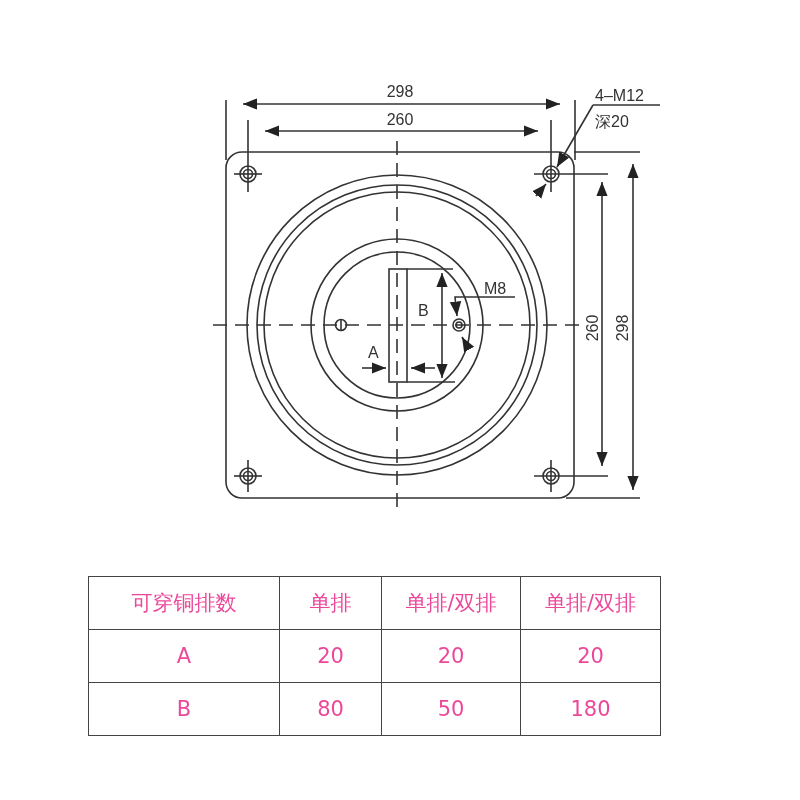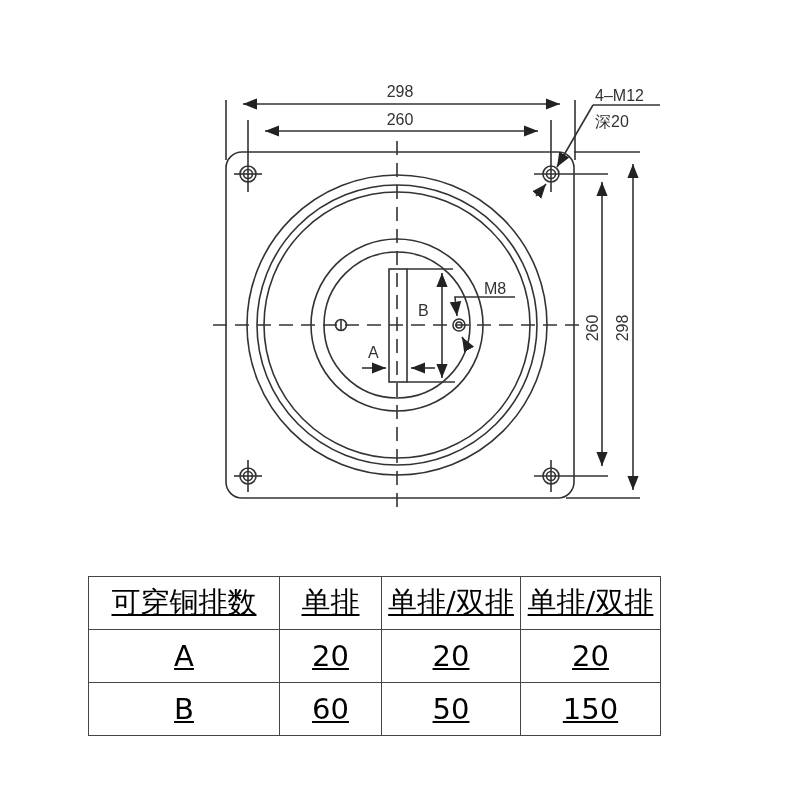--- a/index.html
+++ b/index.html
@@ -1,21 +1,21 @@
 <!DOCTYPE html>
 <html><head>
 <meta charset="utf-8">
 <style>
   html, body { margin: 0; padding: 0; background: #ffffff; }
   body { width: 800px; height: 800px; position: relative; overflow: hidden;
          font-family: "Liberation Sans", "DejaVu Sans", sans-serif; color: #333; }
   #drawing { position: absolute; left: 0; top: 0; width: 800px; height: 560px; }
   .dimtext { font-family: "Liberation Sans", "DejaVu Sans", sans-serif; font-size: 16px; fill: #333; }
   .spec-table { position: absolute; left: 88px; top: 576px; border-collapse: collapse;
-                font-family: "DejaVu Sans", "Liberation Sans", sans-serif; font-size: 29px; color: #000000; text-decoration: underline; }
+                font-family: "DejaVu Sans", "Liberation Sans", sans-serif; font-size: 21px; color: #ec4899; }
   .spec-table td { border: 1.5px solid #444; text-align: center; padding: 0; height: 52px; }
   .c0 { width: 190px; } .c1 { width: 101px; } .c2 { width: 138px; } .c3 { width: 139px; }
 </style>
 </head>
 <body>
 
 <svg id="drawing" viewBox="0 0 800 560" xmlns="http://www.w3.org/2000/svg">
   <defs>
     <marker id="arr" viewBox="0 0 10 10" refX="10" refY="5" markerWidth="9" markerHeight="9" orient="auto-start-reverse">
       <path d="M0,1 L10,5 L0,9 z" fill="#222"></path>
@@ -118,18 +118,18 @@
     <td class="c3">单排/双排</td>
   </tr>
   <tr>
     <td>A</td>
     <td>20</td>
     <td>20</td>
     <td>20</td>
   </tr>
   <tr>
     <td>B</td>
-    <td>60</td>
+    <td>80</td>
     <td>50</td>
-    <td>150</td>
+    <td>180</td>
   </tr>
 </tbody>
   </table>
 
 </body></html>

